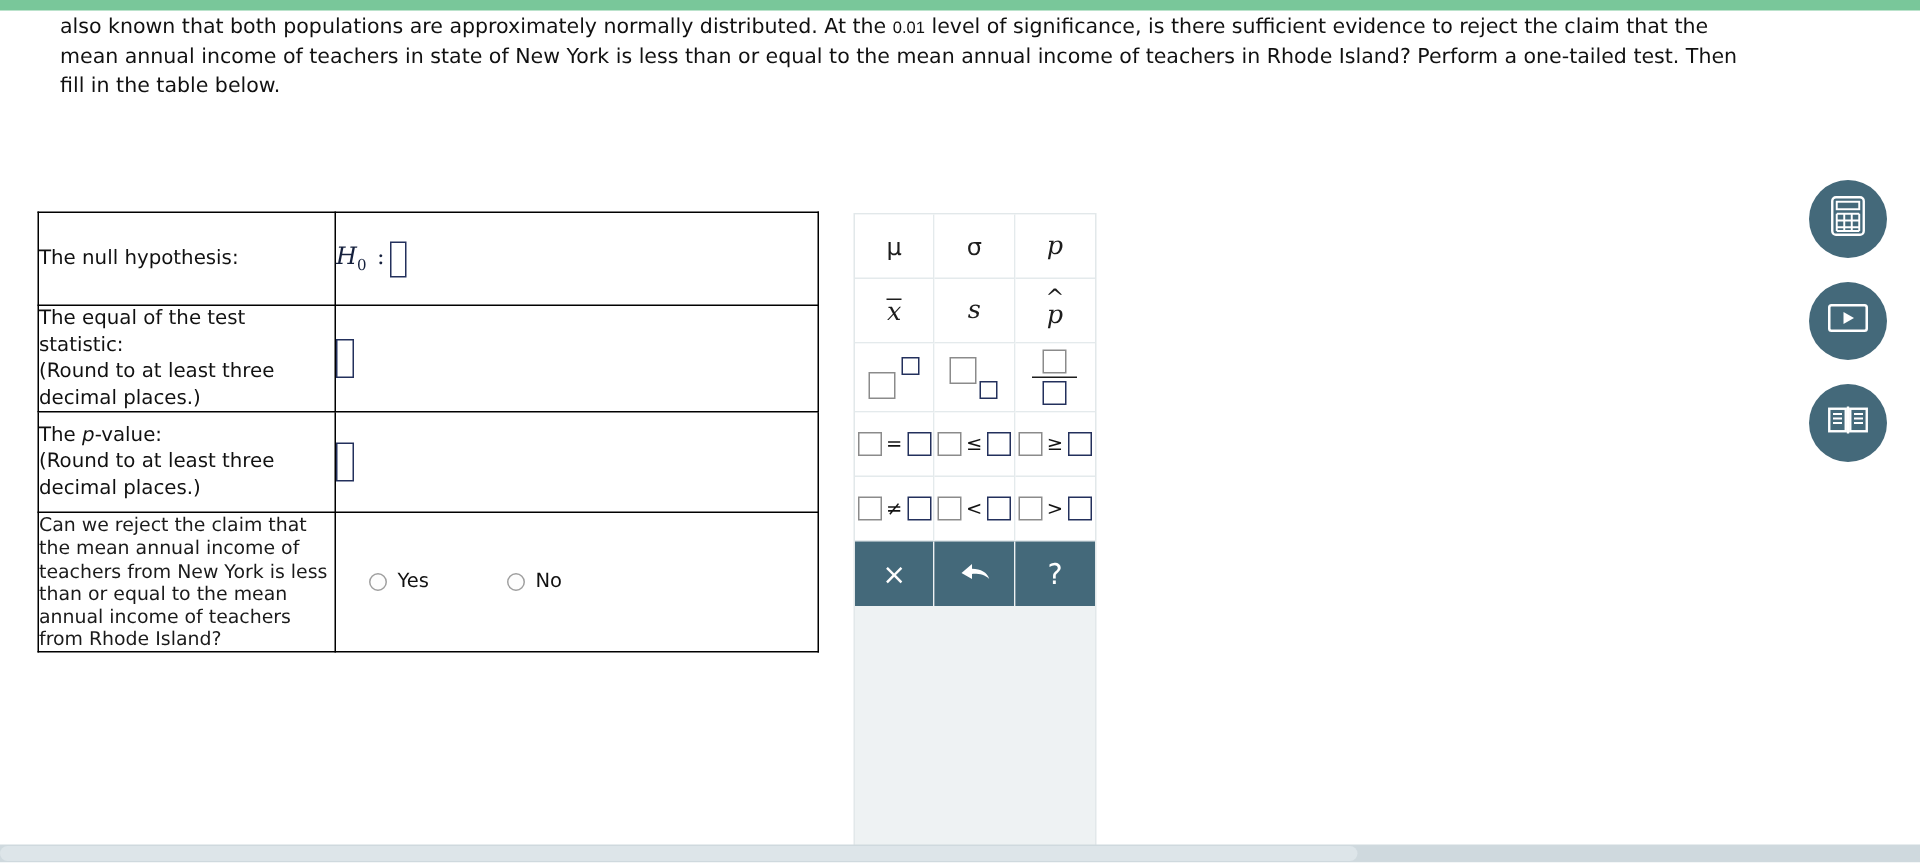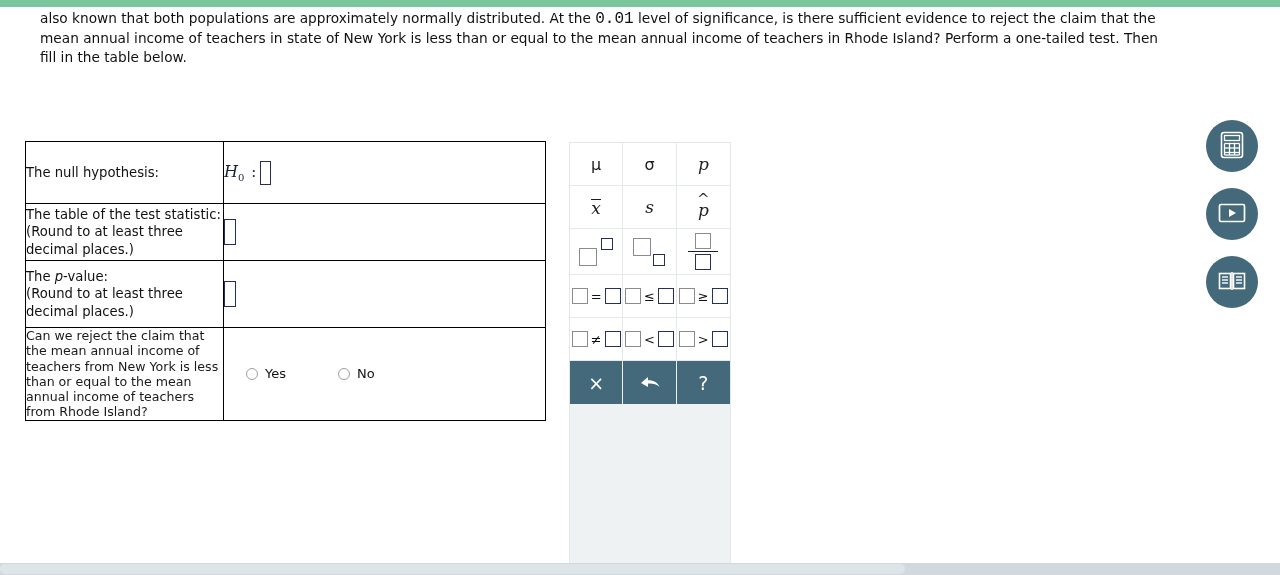--- a/index.html
+++ b/index.html
@@ -31,21 +31,21 @@
     position: absolute;
     left: 40px;
     top: 9px;
     width: 1120px;
     font-size: 13.7px;
     line-height: 19px;
     color: #111;
   }
   #prose p { margin: 0; }
   #prose .para2 { margin-top: 17px; }
-  .num { font-family: Liberation Mono, monospace; font-size: 16px; }
+  .num { font-family: Liberation Sans, sans-serif; font-size: 11px; }
   a.inline-link {
     color: #2c6b7c;
     text-decoration: underline;
   }
 
   
   #answer-table {
     position: absolute;
     left: 25px;
     top: 141px;
@@ -295,21 +295,21 @@
 <table id="answer-table">
   <tbody>
     <tr class="r1">
       <td class="lbl">The null hypothesis:</td>
       <td class="val">
         <span class="math"><span class="hsym">H</span><span class="sub">0</span><span class="colon">:</span><span class="slot"></span></span>
       </td>
     </tr>
     <tr class="r4">
       <td class="lbl">
-        <div>The table of the test statistic:</div>
+        <div>The equal of the test statistic:</div>
         <div>(Round to at least three</div>
         <div>decimal places.)</div>
       </td>
       <td class="val">
         <span class="slot tall"></span>
       </td>
     </tr>
     <tr class="r5">
       <td class="lbl">
         <div><span>The </span><i>p</i><span>-value:</span></div>

